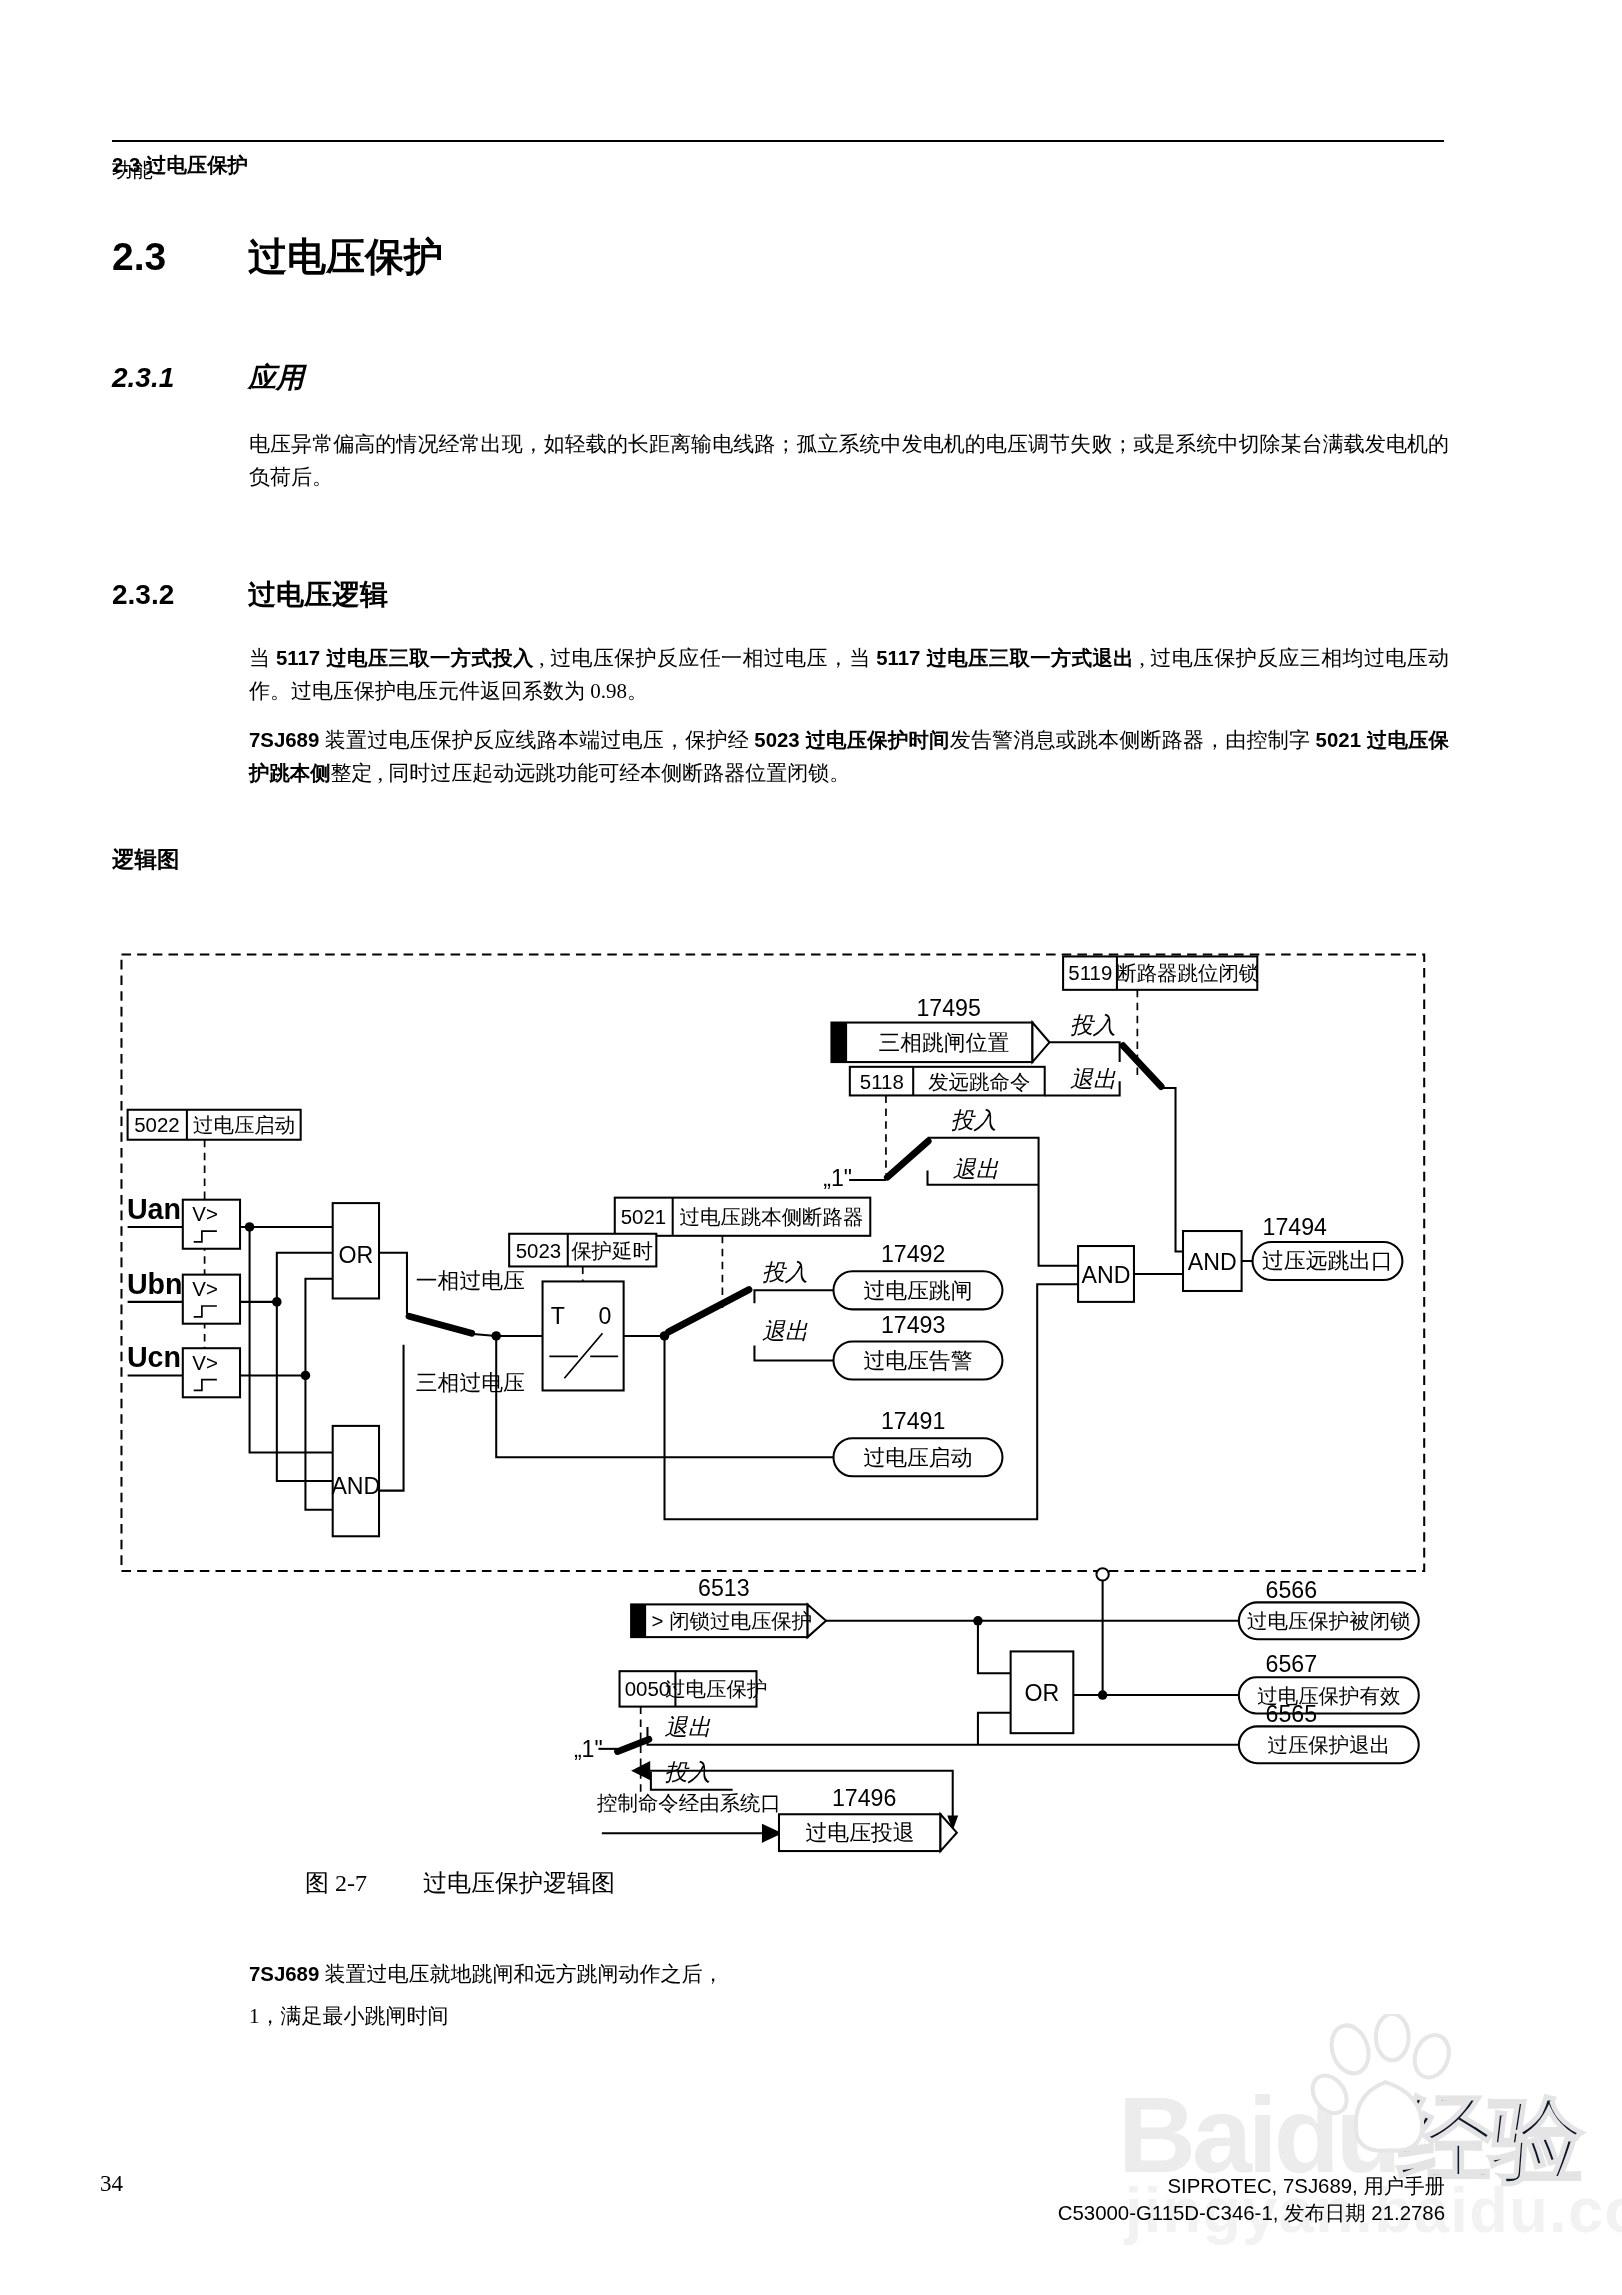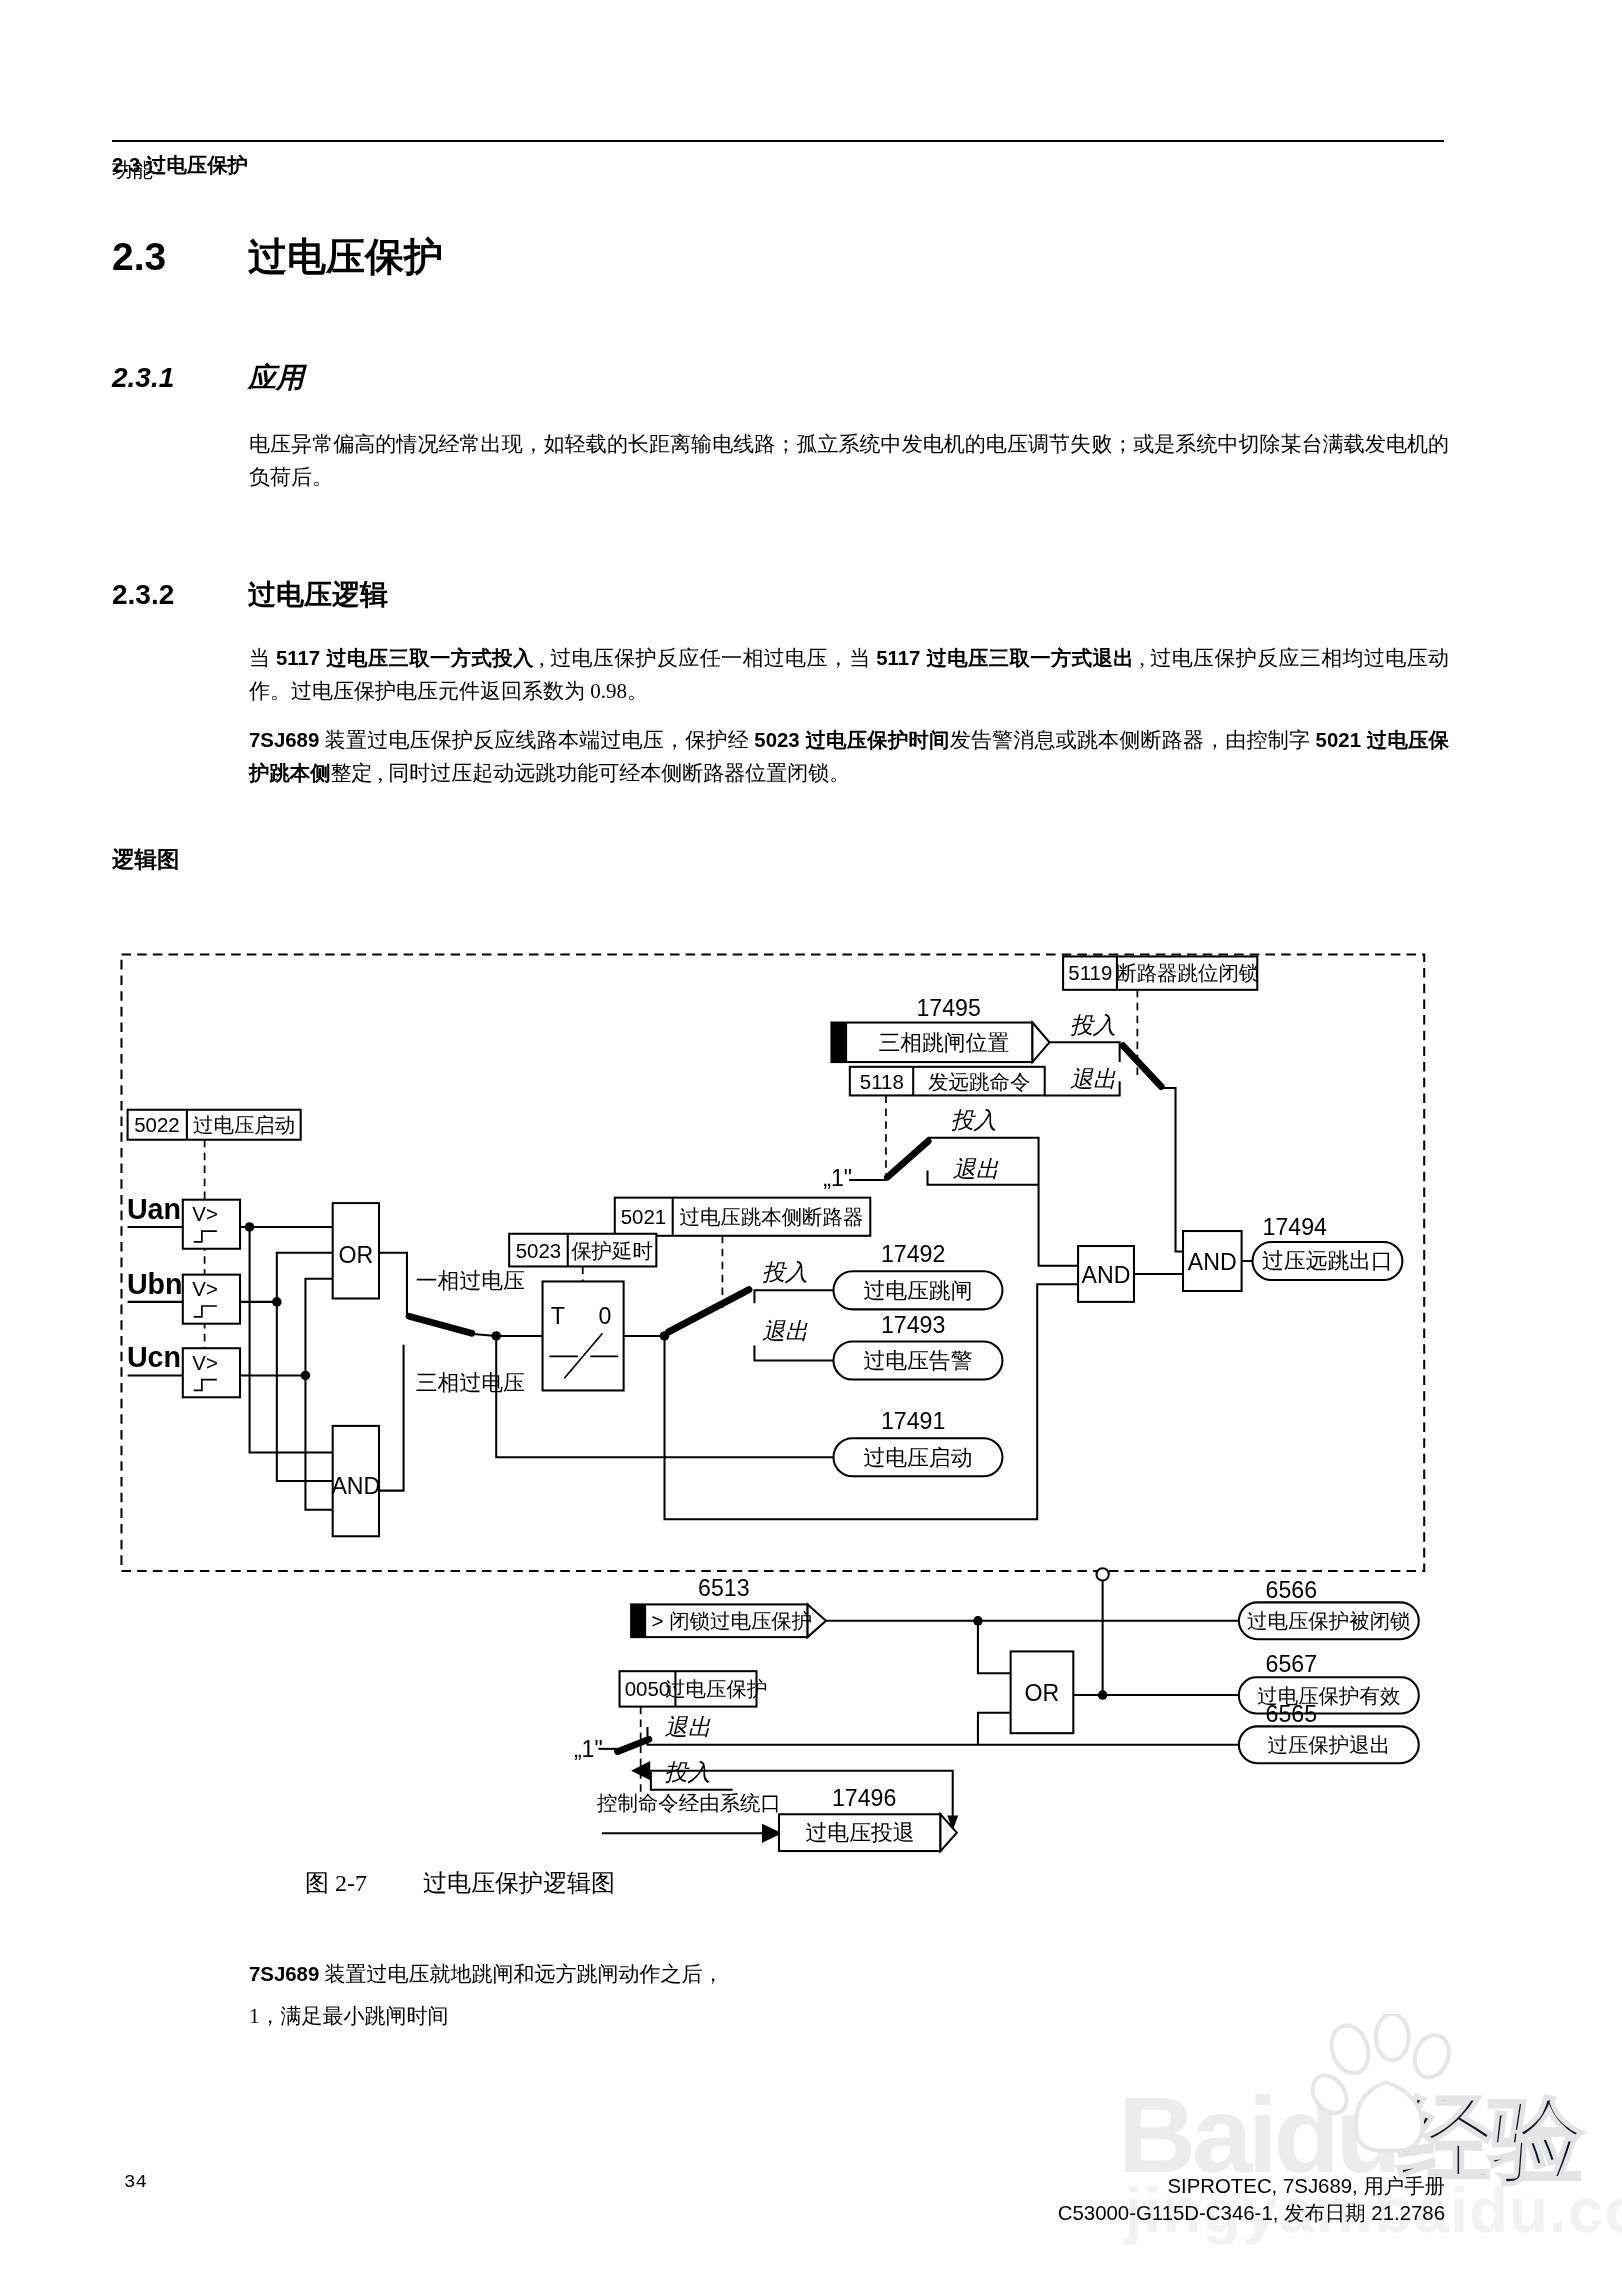--- a/index.html
+++ b/index.html
@@ -21,21 +21,21 @@
   .p2{top:642px;}
   .p3{top:724px;}
   .b{font-weight:bold;font-family:"Liberation Sans",sans-serif;font-size:20.4px;}
   .diagram-label{left:112px;top:844px;font-family:"Liberation Sans",sans-serif;font-size:22.5px;font-weight:bold;}
   
   .caption{left:249px;top:1867px;font-size:24px;}
   .cap-prefix{display:inline-block;width:174px;text-align:center;}
   .p4{left:249px;top:1960px;font-size:21px;}
   .p5{left:249px;top:2002px;font-size:21px;}
   
-  .pageno{left:124px;top:2171px;font-family:Liberation Mono, monospace;font-size:19px;z-index:3;}
+  .pageno{left:100px;top:2171px;font-family:Liberation Serif, serif;font-size:23px;z-index:3;}
   .foot-right{right:177px;top:2173px;text-align:right;font-family:"Liberation Sans",sans-serif;
               font-size:20.4px;line-height:27px;z-index:3;}
   
   .wm{left:1118px;top:2045px;width:504px;height:232px;z-index:0;}
   .wm-row{position:absolute;left:0;top:27px;white-space:nowrap;}
   .wm-baidu{font-family:"Liberation Sans",sans-serif;font-weight:bold;font-size:108px;color:#ececec;letter-spacing:-4.1px;}
   .wm-cn{font-family:"Liberation Sans",sans-serif;font-weight:bold;font-size:95px;color:#0f172a;
          -webkit-text-stroke:2px #e4e4e4;letter-spacing:-2.7px;}
   .wm-paw{position:absolute;left:191px;top:-31px;}
   .wm-url{position:absolute;left:6.8px;top:129px;font-family:"Liberation Sans",sans-serif;font-weight:bold;

